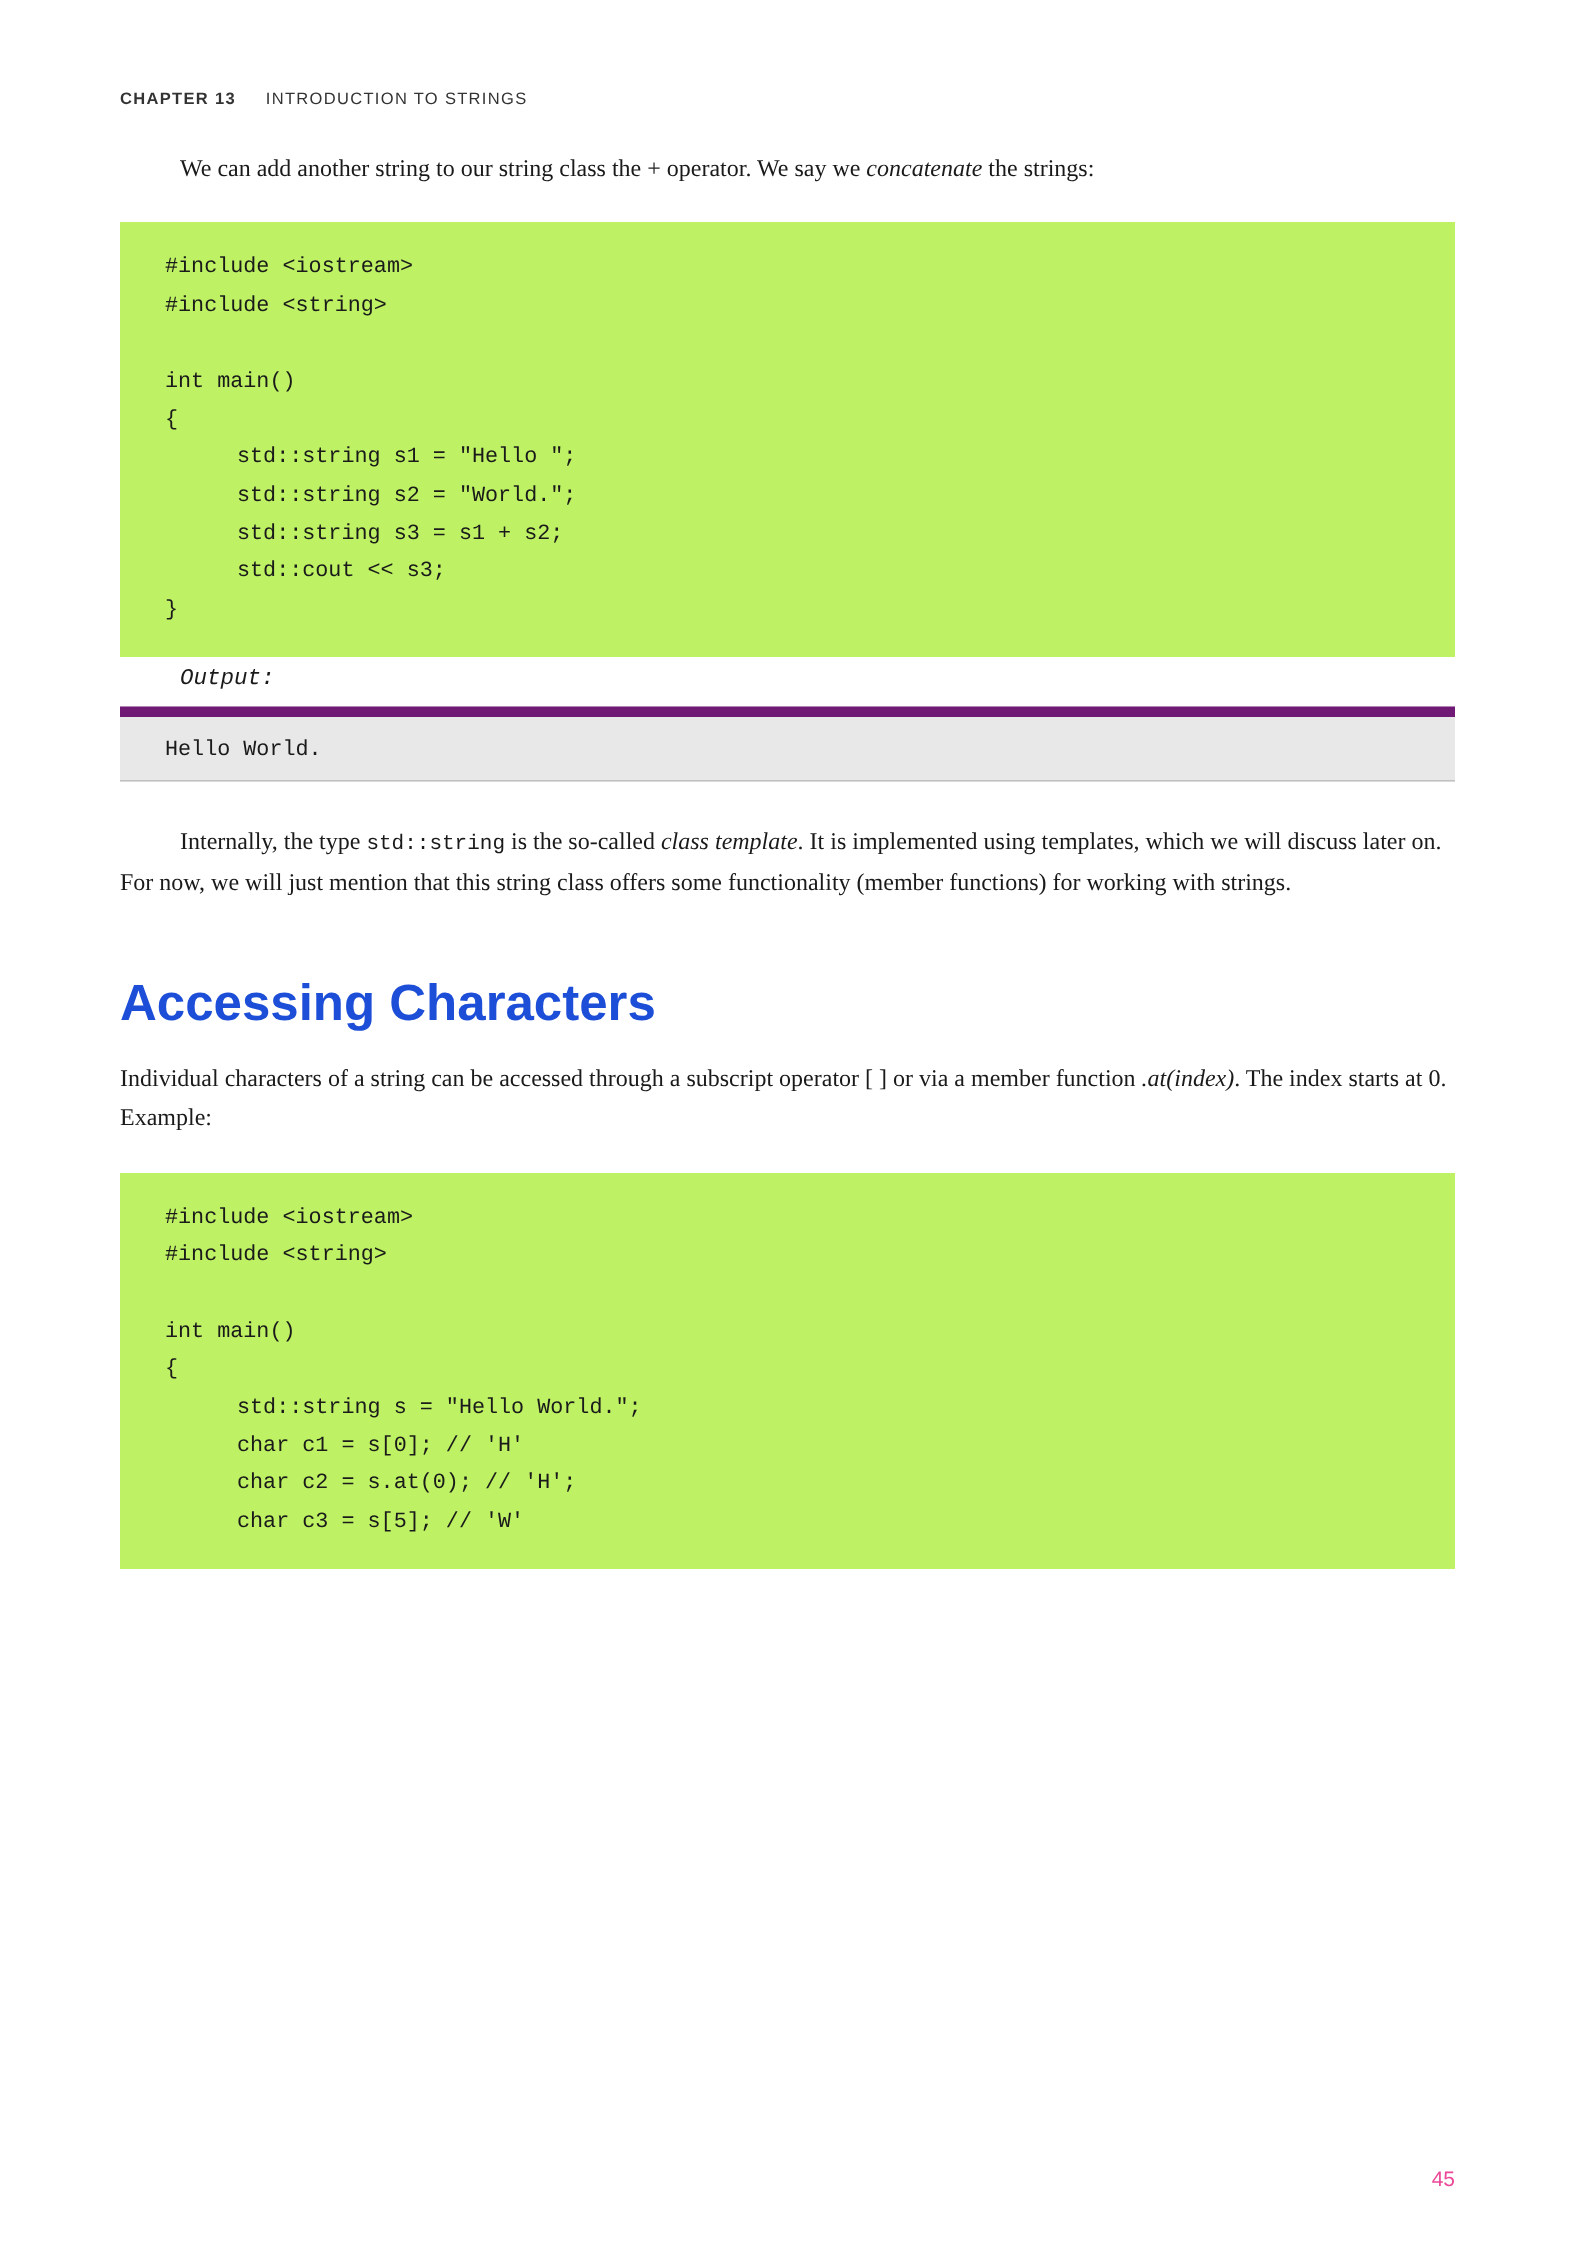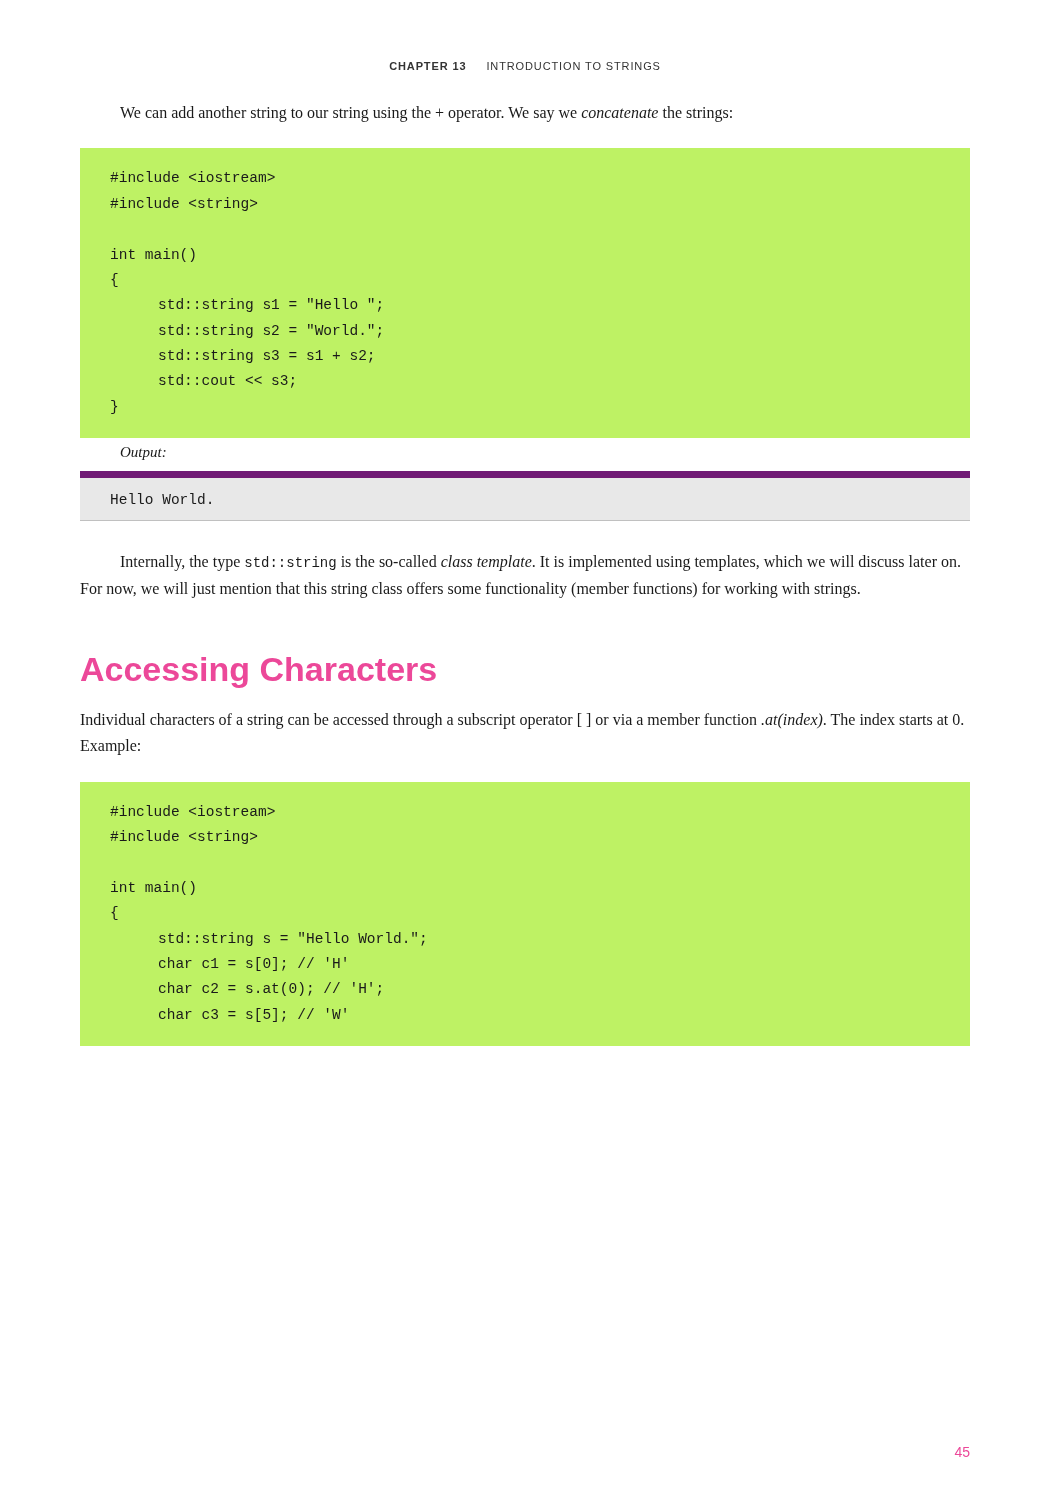--- a/index.html
+++ b/index.html
@@ -18,21 +18,21 @@
     }
 
     .page {
       width: 1050px;
       min-height: 1500px;
       padding: 60px 80px 60px 80px;
       position: relative;
     }
 
     .chapter-header {
-      text-align: center;
+      text-align: left;
       font-family: Arial, Helvetica, sans-serif;
       font-size: 11px;
       letter-spacing: 0.08em;
       color: #333;
       margin-bottom: 28px;
       text-transform: uppercase;
     }
 
     .chapter-header .chapter-num {
       font-weight: bold;
@@ -54,21 +54,21 @@
       font-family: 'Courier New', Courier, monospace;
       font-size: 14.5px;
       line-height: 1.75;
       background: #bef264;
       padding: 18px 0 18px 30px;
       margin-bottom: 4px;
       color: #1a1a1a;
     }
 
     .output-label {
-      font-family: Liberation Serif, serif;
+      font-family: Liberation Mono, monospace;
       font-style: italic;
       font-size: 15px;
       margin-left: 40px;
       margin-bottom: 10px;
       margin-top: 6px;
       color: #1a1a1a;
     }
 
     .output-box {
       background: #e8e8e8;
@@ -94,21 +94,21 @@
     .body-paragraph code {
       font-family: 'Courier New', Courier, monospace;
       font-size: 14px;
       background: transparent;
     }
 
     .section-heading {
       font-family: Arial, Helvetica, sans-serif;
       font-size: 34px;
       font-weight: bold;
-      color: #ec4899;
+      color: #1d4ed8;
       margin-top: 48px;
       margin-bottom: 18px;
     }
 
     .section-intro {
       font-size: 16px;
       line-height: 1.65;
       margin-bottom: 22px;
     }
 
@@ -133,21 +133,21 @@
 <body>
 
 <div class="page">
 
   <div class="chapter-header">
     <span class="chapter-num">CHAPTER 13</span>
     <span>INTRODUCTION TO STRINGS</span>
   </div>
 
   <p class="intro-paragraph">
-    <span>We can add another string to our string using the + operator. We say we </span><em>concatenate</em><span> the strings:</span>
+    <span>We can add another string to our string class the + operator. We say we </span><em>concatenate</em><span> the strings:</span>
   </p>
 
   <div class="code-block">
     <div>#include &lt;iostream&gt;</div>
     <div>#include &lt;string&gt;</div>
     <div>&nbsp;</div>
     <div>int main()</div>
     <div>{</div>
     <div class="code-indent">std::string s1 = "Hello ";</div>
     <div class="code-indent">std::string s2 = "World.";</div>

